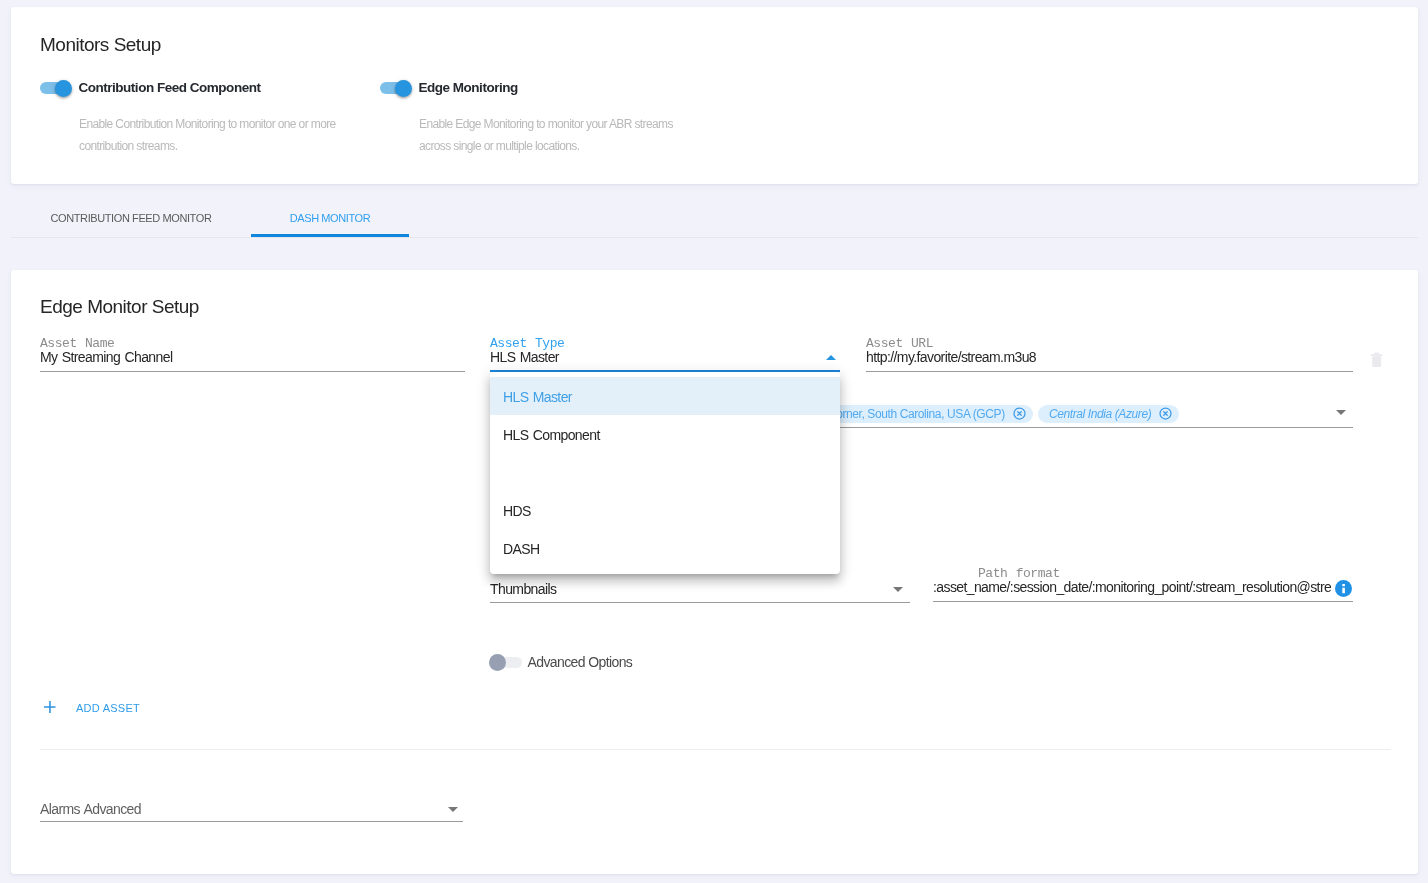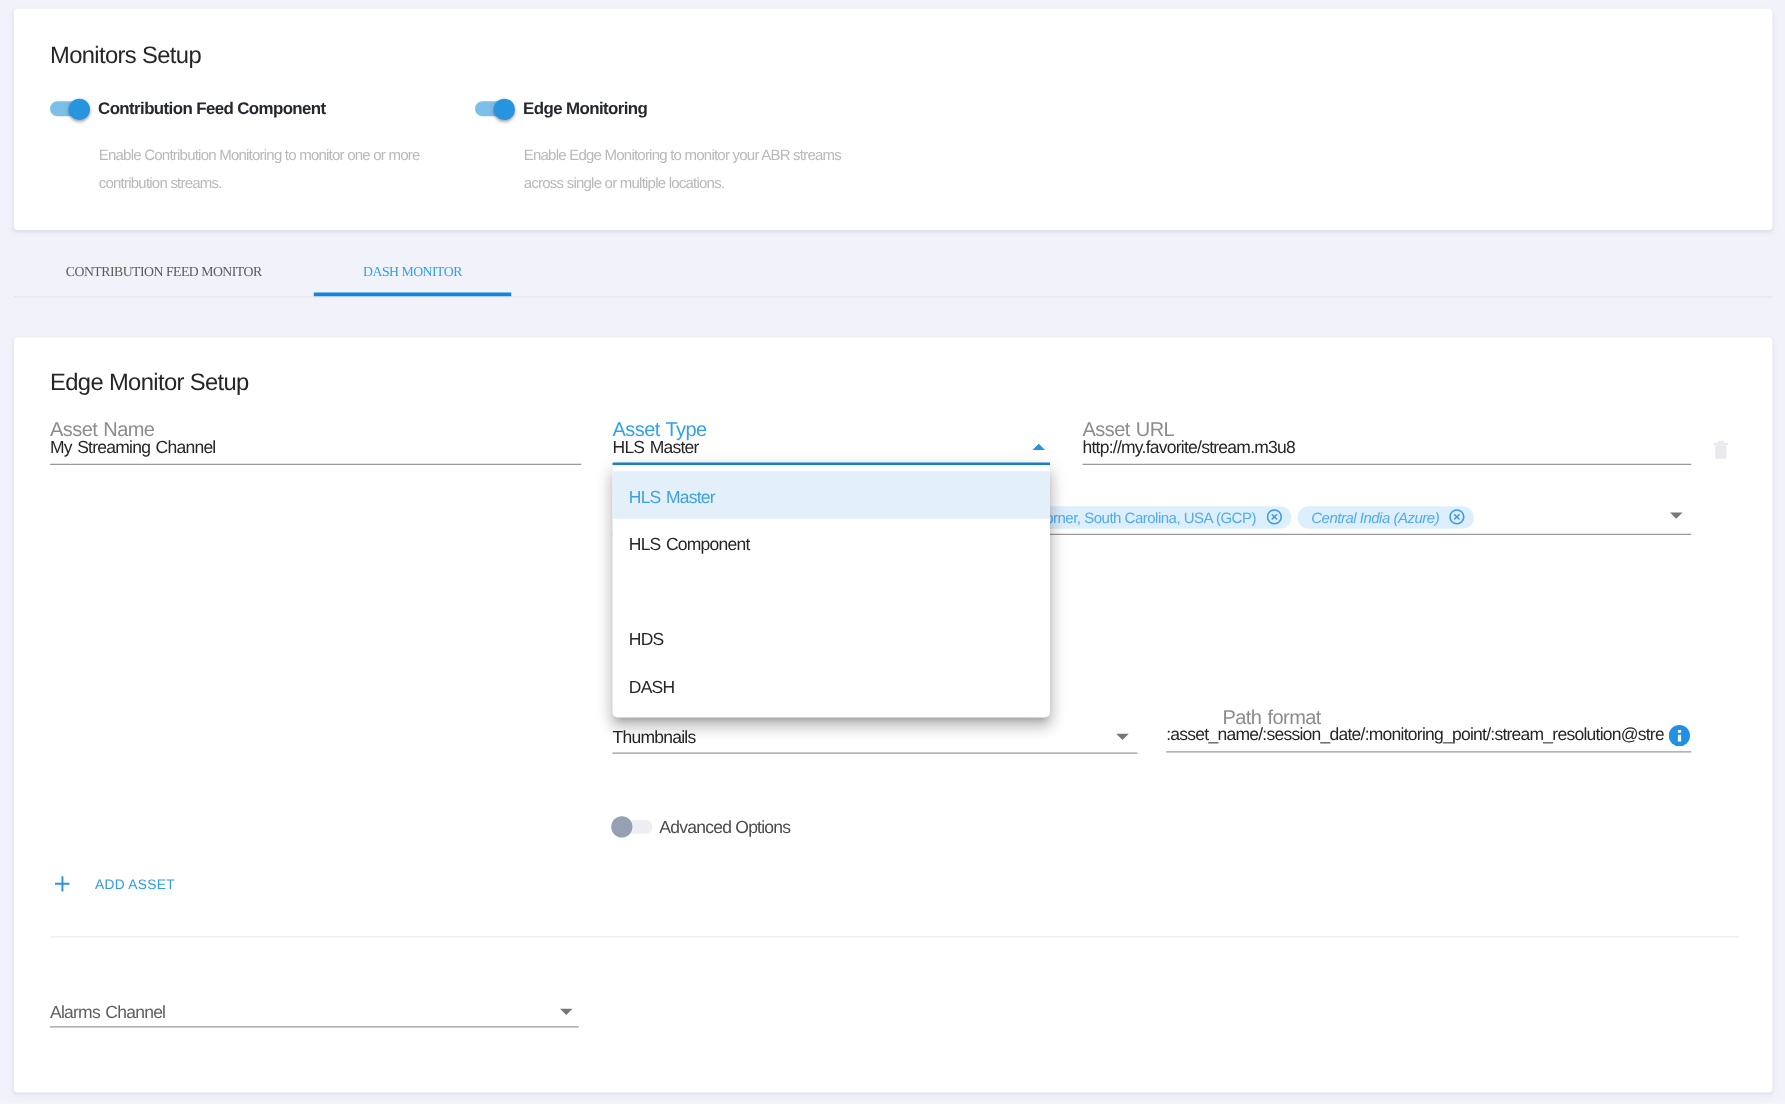--- a/index.html
+++ b/index.html
@@ -27,35 +27,35 @@
   .sw{position:relative;display:inline-block;width:31px;height:12px;vertical-align:middle;}
   .sw .track{position:absolute;left:0;top:0;width:31px;height:12px;border-radius:6px;background:#7cbfe9;}
   .sw .thumb{position:absolute;left:15px;top:-2px;width:17px;height:17px;border-radius:50%;
              background:#2694df;box-shadow:0 1px 2px 0 rgba(0,0,0,.18),0 2px 2px 0 rgba(0,0,0,.10),0 1px 4px 0 rgba(0,0,0,.16);}
   .sw-label{display:inline-block;vertical-align:middle;margin-left:3px;font-size:13.5px;font-weight:bold;color:#26282f;letter-spacing:-0.48px;}
   .tg-desc{position:absolute;top:113px;font-size:12px;line-height:22px;color:#b9b9b9;width:262px;letter-spacing:-0.62px;}
   #tg-desc-0{left:79px;}
   #tg-desc-1{left:419px;width:262px;}
 
   
-  #tabs{position:absolute;left:0;top:198px;width:1224px;height:41px;font-family:Liberation Serif, serif;}
+  #tabs{position:absolute;left:0;top:198px;width:1224px;height:41px;}
   .tab{position:absolute;top:0;height:40px;line-height:40px;font-size:11px;letter-spacing:-0.4px;
        color:#5b5b5b;text-align:center;cursor:pointer;}
   #tab-0{left:11px;width:240px;}
   #tab-1{left:251px;width:158px;color:#30a0ef;}
   #tabs .rule{position:absolute;left:11px;top:39px;width:1407px;height:1px;background:#e6e6ee;}
   #tab-indicator{position:absolute;left:251px;top:36px;width:158px;height:3px;background:#1087dd;}
 
   
   #card-edge{position:absolute;left:11px;top:270px;width:1407px;height:604px;}
   #edge-title{left:40px;top:296px;}
 
   
   .field{position:absolute;}
-  .field .flabel{position:absolute;top:0;left:0;font-size:16px;color:#8c8c8c;letter-spacing:-0.45px;word-spacing:0.9px;white-space:nowrap;}
+  .field .flabel{position:absolute;top:0;left:0;font-size:13px;color:#8c8c8c;letter-spacing:-0.45px;word-spacing:0.9px;white-space:nowrap;font-family:Liberation Mono, monospace;}
   .field .fvalue{position:absolute;top:13px;left:0;font-size:14px;color:#262626;white-space:nowrap;letter-spacing:-0.6px;word-spacing:1px;}
   .field .funder{position:absolute;left:0;height:1px;background:#9a9a9a;}
   .field.blue .flabel{color:#30a0ef;}
   .field.blue .funder{height:2px;background:#1a85db;}
 
   #f-asset-name{left:40px;top:336px;width:425px;}
   #f-asset-name .funder{top:35px;width:425px;}
 
   #f-asset-type{left:490px;top:336px;width:350px;}
   #f-asset-type .funder{top:34px;width:350px;}
@@ -240,21 +240,21 @@
     <svg width="14" height="14" viewBox="0 0 14 14">
         <path d="M6.95 1v12.1M1 7.05h11.5" stroke="#2e93e0" stroke-width="1.55"></path>
       </svg>
   </span>
   <span class="lbl" data-bind="edge_monitor.add_asset.label">ADD ASSET</span>
 </div>
 
 <div id="edge-rule"></div>
 
 <div class="field" id="f-alarms">
-  <div class="fvalue" data-bind="edge_monitor.alarms_template.label">Alarms Channel</div>
+  <div class="fvalue" data-bind="edge_monitor.alarms_template.label">Alarms Advanced</div>
   <div class="caret-dn" id="alarms-caret"></div>
   <div class="funder"></div>
 </div>
 
 <div id="dropdown">
   <div class="opt sel" style="top:5px" data-bind="edge_monitor.asset_type.options.0">HLS Master</div>
   <div class="opt" style="top:43px" data-bind="edge_monitor.asset_type.options.1">HLS Component</div>
   <div class="opt" style="top:119px" data-bind="edge_monitor.asset_type.options.3">HDS</div>
   <div class="opt" style="top:157px" data-bind="edge_monitor.asset_type.options.4">DASH</div>
 </div>

